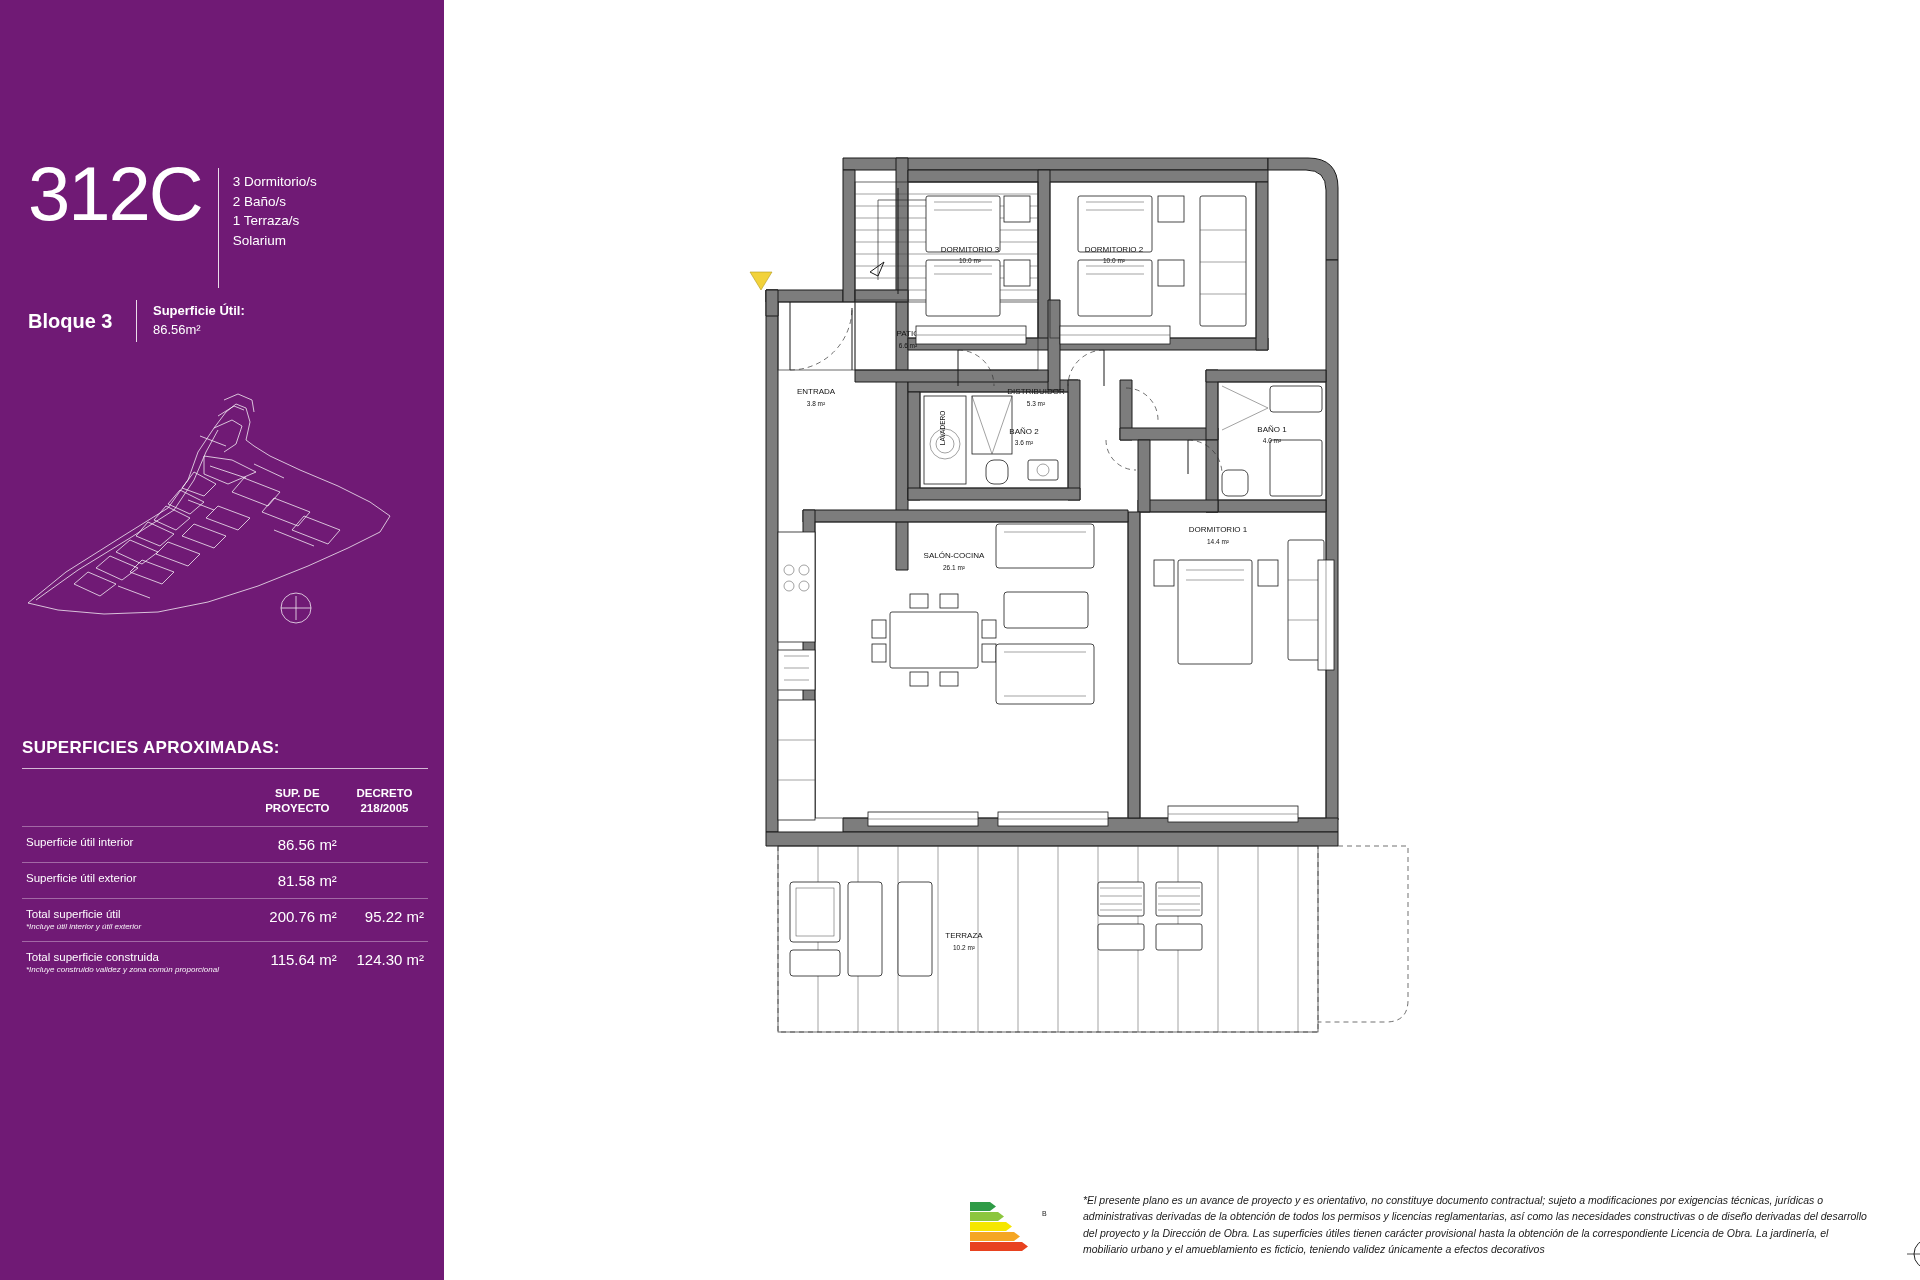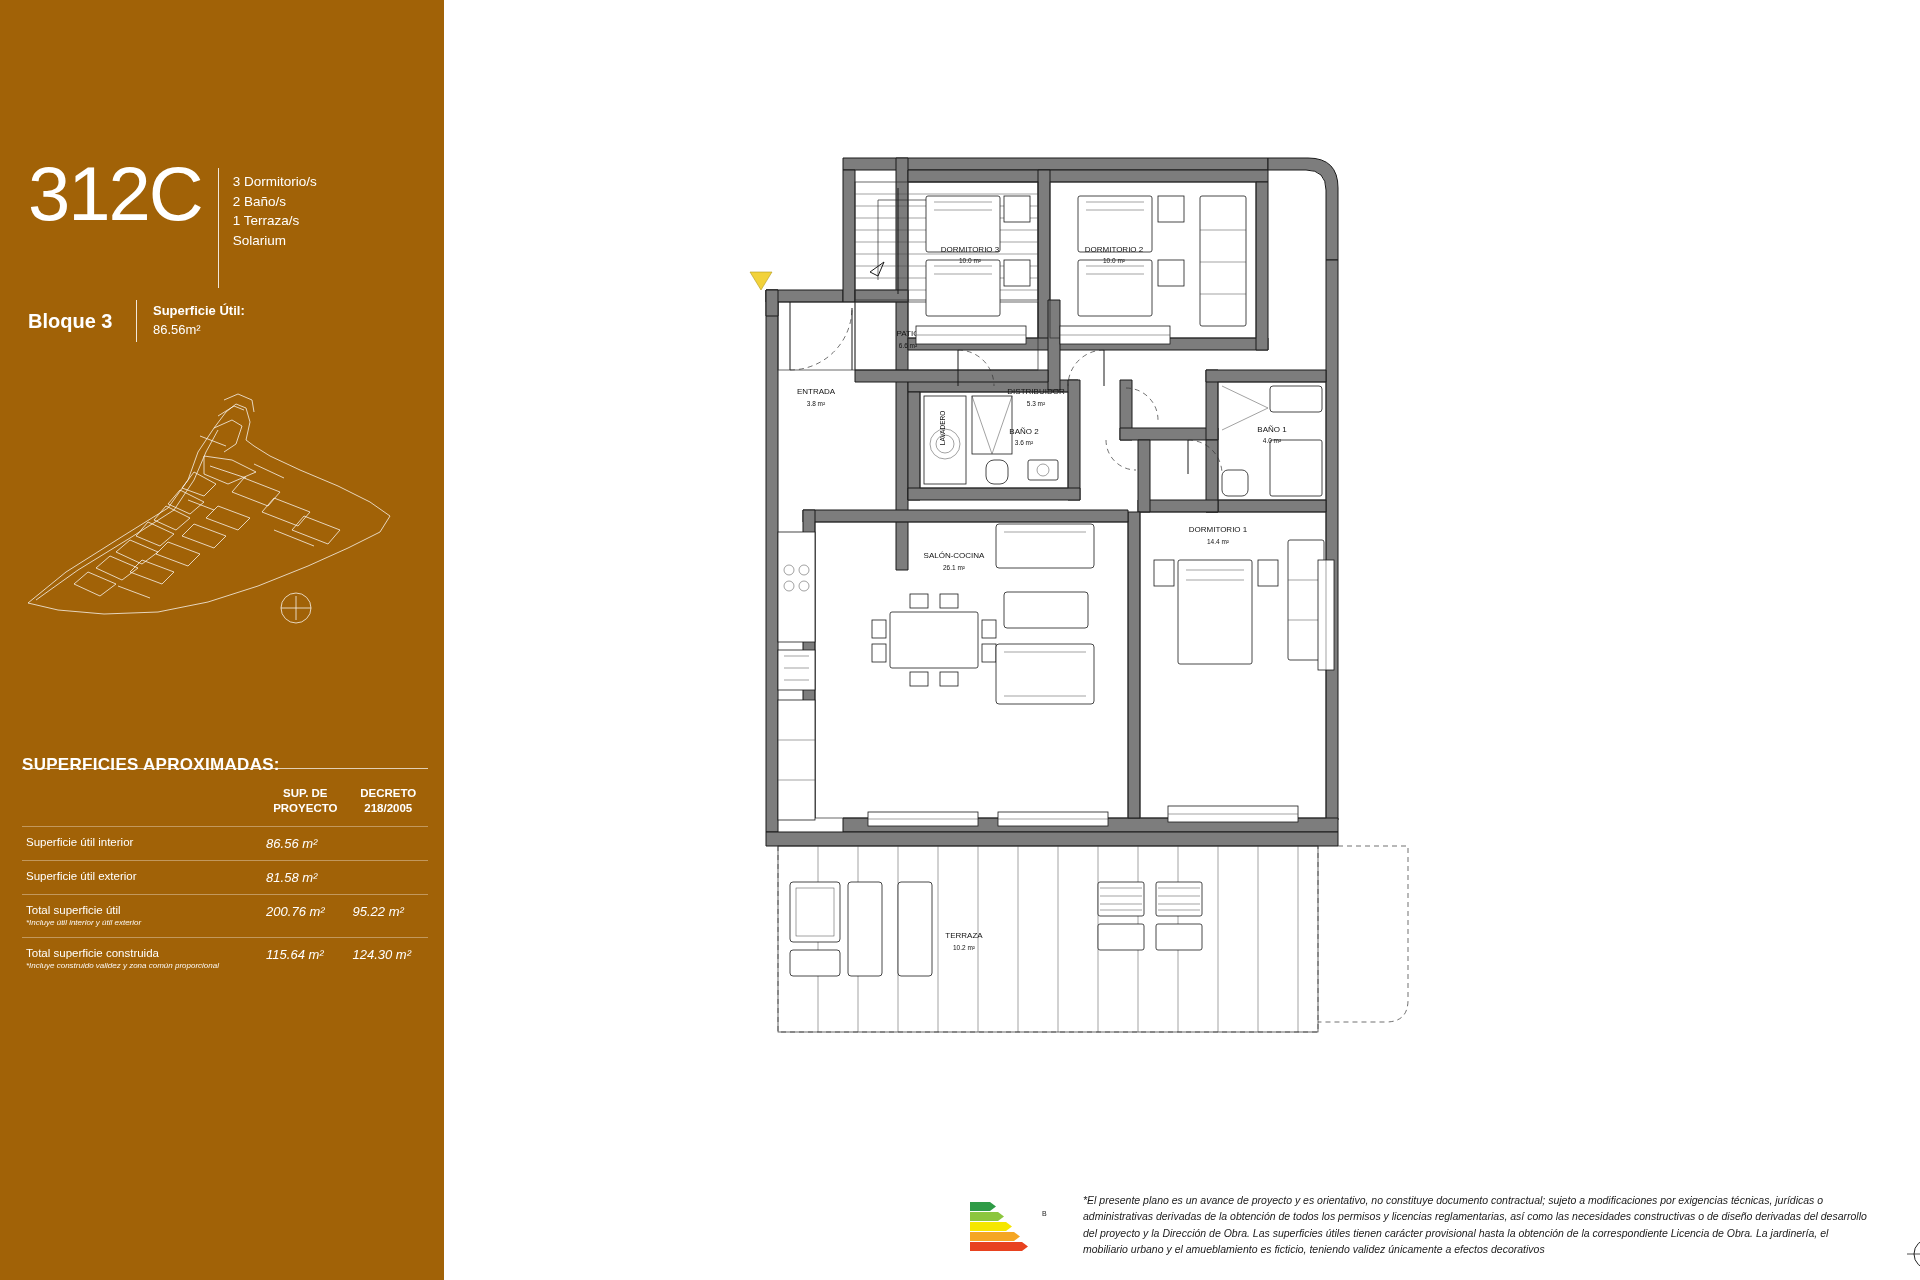--- a/index.html
+++ b/index.html
@@ -1,43 +1,43 @@
 <!DOCTYPE html>
 <html><head>
 <meta charset="utf-8">
 <style>
   html,body{margin:0;padding:0;background:#ffffff;}
   body{width:1920px;height:1280px;position:relative;font-family:"Liberation Sans",sans-serif;overflow:hidden;}
 
   
   #left-panel{
-    position:absolute;left:0;top:0;width:444px;height:1280px;background:#a16207;color:#ffffff;
+    position:absolute;left:0;top:0;width:444px;height:1280px;background:#701a75;color:#ffffff;
   }
   #title-row{position:absolute;left:28px;top:160px;width:400px;display:flex;align-items:flex-start;}
   #unit-code{font-size:76px;font-weight:300;letter-spacing:-2px;line-height:0.9;font-family:"Liberation Sans",sans-serif;}
   #title-divider{width:1px;background:#ffffff;height:120px;margin:8px 14px 0 16px;opacity:.85;}
   #title-meta{padding-top:12px;font-size:13.5px;line-height:1.45;}
   #block-row{position:absolute;left:28px;top:300px;width:400px;display:flex;align-items:center;}
   #block-label{font-size:20px;font-weight:bold;width:108px;}
   #block-divider{width:1px;background:#ffffff;height:42px;margin-right:16px;opacity:.85;}
   #sup-util{font-size:13px;line-height:1.45;font-weight:bold;}
   #sup-util .val{font-weight:normal;}
 
   
   #site-plan{position:absolute;left:18px;top:360px;width:412px;height:300px;}
 
   
-  #surfaces-title{position:absolute;left:22px;top:738px;font-size:17px;font-weight:bold;letter-spacing:.3px;margin-top:17px;}
+  #surfaces-title{position:absolute;left:22px;top:738px;font-size:17px;font-weight:bold;letter-spacing:.3px;}
   #surfaces-rule{position:absolute;left:22px;top:768px;width:406px;height:1px;background:#ffffff;opacity:.7;}
   #surfaces-table{position:absolute;left:22px;top:778px;width:406px;font-size:11.5px;border-collapse:collapse;}
   #surfaces-table th{font-size:11.5px;font-weight:bold;text-align:center;padding:8px 4px 10px 4px;line-height:1.3;}
   #surfaces-table th.lbl{text-align:left;}
   #surfaces-table td{padding:9px 4px;vertical-align:top;border-top:1px solid rgba(255,255,255,.35);margin-left:23px;}
   #surfaces-table td.lbl{text-align:left;font-size:11.5px;}
-  #surfaces-table td.num{text-align:left;font-size:13px;font-style:italic;}
+  #surfaces-table td.num{text-align:right;font-size:15px;}
   #surfaces-table .note{display:block;font-size:8px;font-style:italic;font-weight:normal;line-height:1.25;margin-top:2px;opacity:.95;}
 
   
   #plan-area{position:absolute;left:448px;top:0;width:1472px;height:1280px;background:#ffffff;}
   #floorplan{position:absolute;left:300px;top:140px;}
 
   
   #legal{position:absolute;left:635px;top:1192px;width:790px;font-family:Liberation Sans, sans-serif;font-style:italic;font-size:10.5px;line-height:1.55;color:#1a1a1a;}
   #energy-badge{position:absolute;left:520px;top:1198px;width:90px;height:56px;}
   #north-symbol{position:absolute;left:1455px;top:1228px;width:52px;height:52px;}

